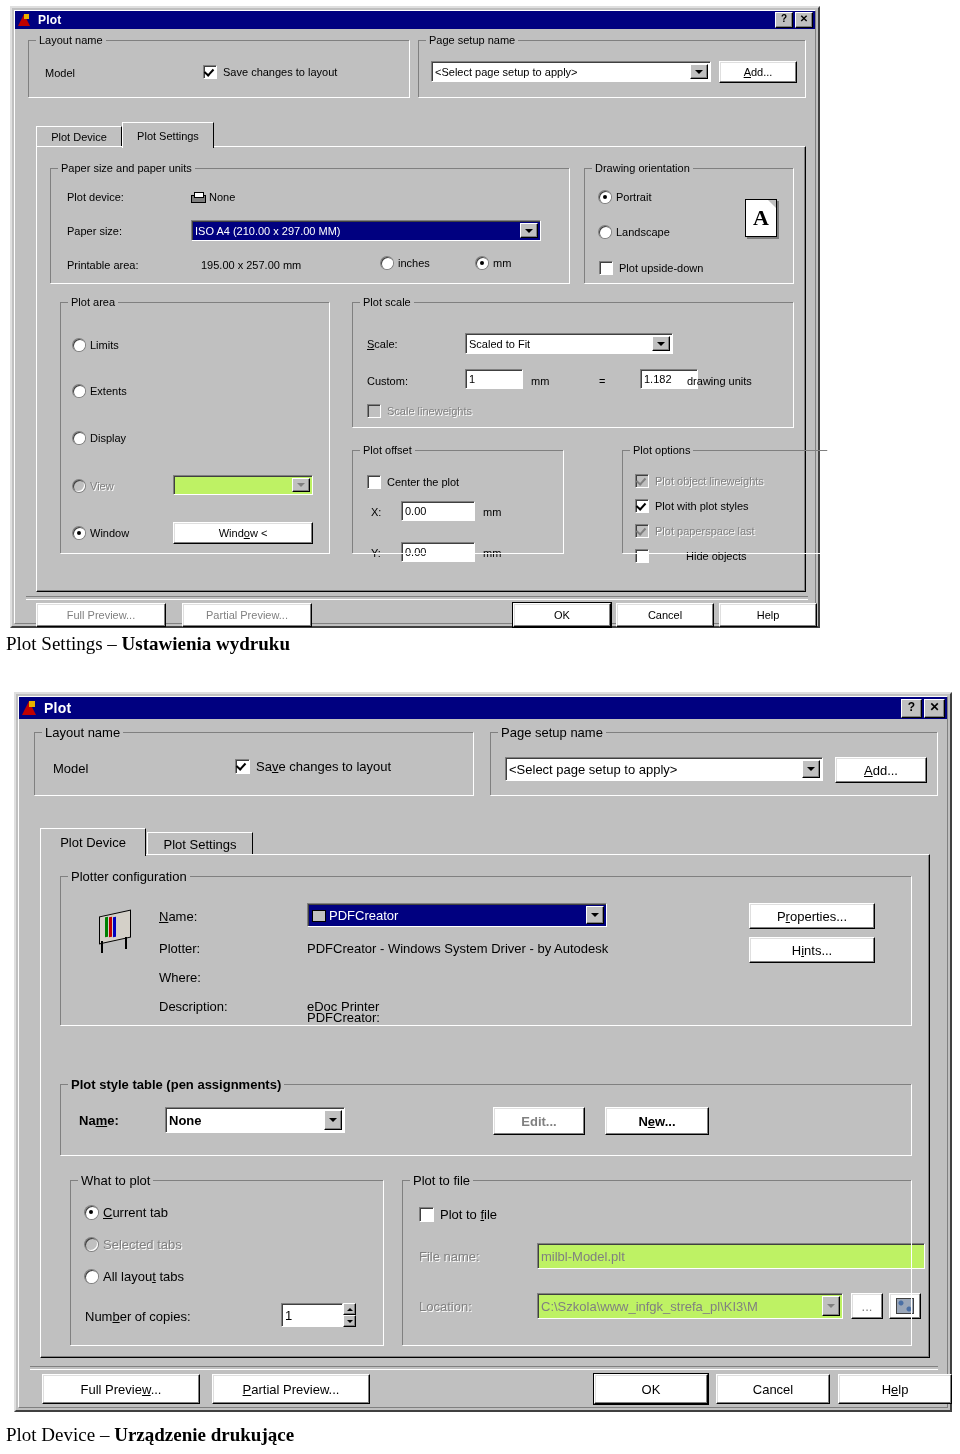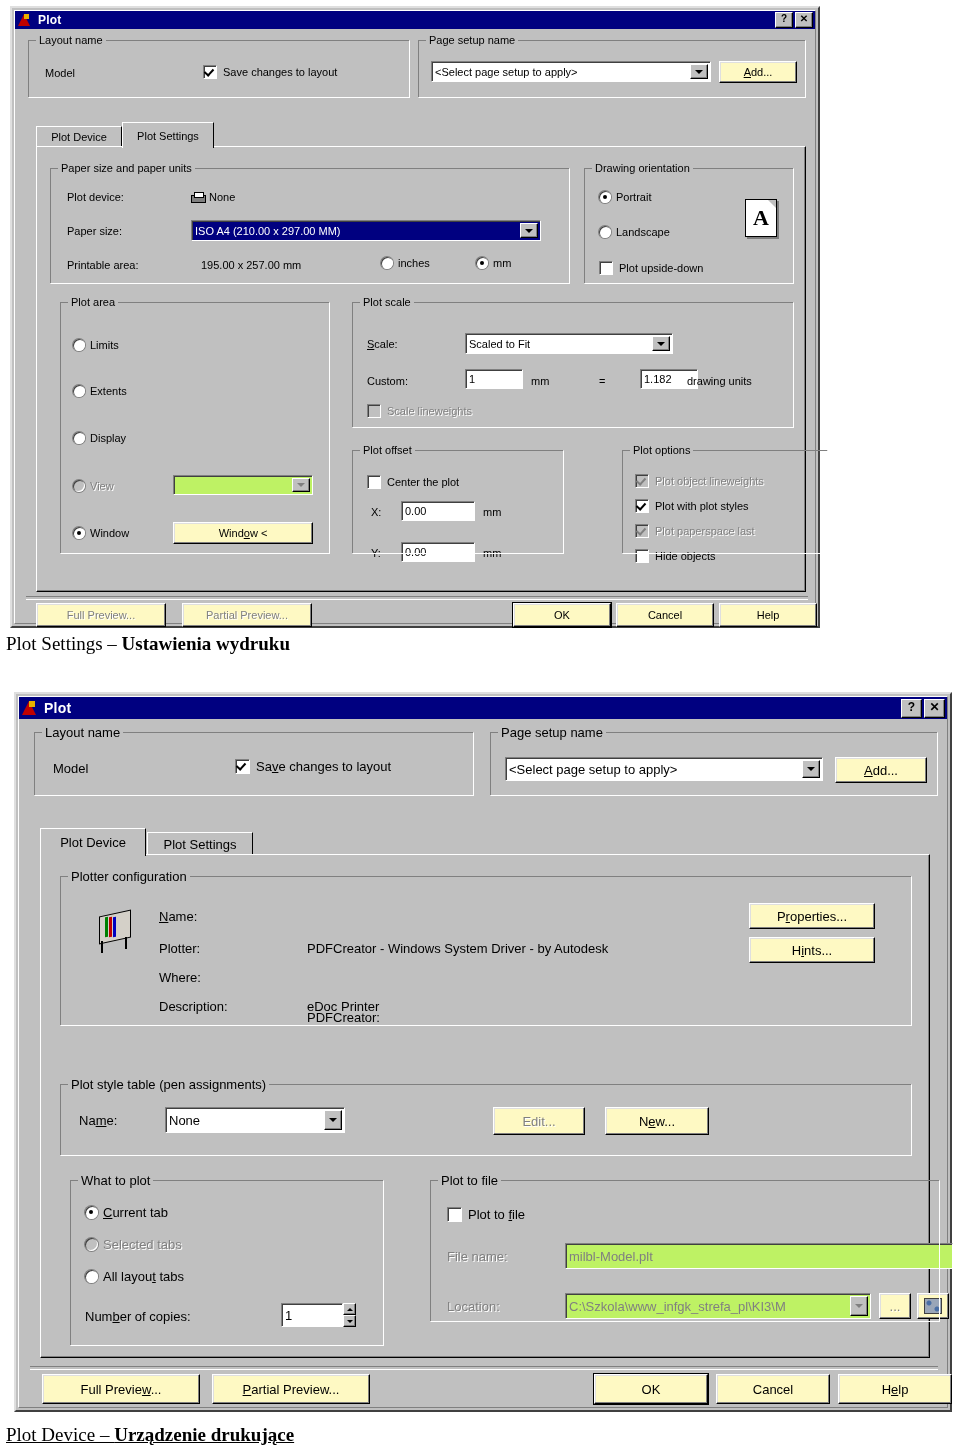--- a/index.html
+++ b/index.html
@@ -47,21 +47,21 @@
      font-size:11px;display:flex;align-items:center;padding-left:3px;overflow:hidden;white-space:nowrap;}
   .field.dis{background:#bef264;color:#808080;}
   .field.sel{background:#000080;color:#fff;}
   .combo-arrow{position:absolute;top:2px;bottom:2px;width:16px;right:2px;background:#c0c0c0;
      border-top:1px solid #fff;border-left:1px solid #fff;border-right:1px solid #000;border-bottom:1px solid #000;
      box-shadow:inset -1px -1px 0 #808080;display:flex;align-items:center;justify-content:center;}
   .combo-arrow::after{content:"";border-left:4px solid transparent;border-right:4px solid transparent;border-top:4px solid #000;}
   .combo-arrow.dis::after{border-top-color:#808080;}
 
   
-  .btn{position:absolute;box-sizing:border-box;background:#fef9c3;
+  .btn{position:absolute;box-sizing:border-box;background:#ffffff;
      border-top:1px solid #fff;border-left:1px solid #fff;
      border-right:1px solid #000;border-bottom:1px solid #000;
      box-shadow:inset -1px -1px 0 #808080, inset 1px 1px 0 #dfdfdf;
      display:flex;align-items:center;justify-content:center;font-size:11px;color:#000;}
   .btn.dis{color:#808080;text-shadow:1px 1px 0 #fff;}
   .btn.def{box-shadow:inset -1px -1px 0 #808080, inset 1px 1px 0 #dfdfdf, 0 0 0 1px #000;}
   .u{text-decoration:underline;}
 
   
   .radio{position:absolute;display:flex;align-items:center;font-size:11px;white-space:nowrap;text-align:center;}
@@ -288,21 +288,21 @@
         <span>Plot object lineweights</span>
       </span>
       <span class="cb on" style="left:12px;top:48px;">
         <span class="bx"></span>
         <span>Plot with plot styles</span>
       </span>
       <span class="cb on dis" style="left:12px;top:73px;">
         <span class="bx"></span>
         <span>Plot paperspace last</span>
       </span>
-      <span class="cb" style="left:12px;top:98px;">
+      <span class="cb" style="left:12px;top:98px;gap:31px;">
         <span class="bx"></span>
         <span>Hide objects</span>
       </span>
     </div>
 
     <div class="sep" style="left:14px;top:588px;width:782px;"></div>
     <div class="btn dis" style="left:24px;top:595px;width:130px;height:24px;">
       <span>Full Preview...</span>
     </div>
     <div class="btn dis" style="left:170px;top:595px;width:130px;height:24px;">
@@ -370,35 +370,40 @@
       <span class="grp-lbl" style="font-size:13px;top:-8px;">Plotter configuration</span>
       <span style="position:absolute;left:34px;top:28px;width:44px;height:52px;">
         <i style="position:absolute;left:4px;top:8px;width:30px;height:26px;background:#d4d0c8;border:1px solid #000;display:block;transform:skewY(-12deg);"></i>
         <i style="position:absolute;left:10px;top:12px;width:3px;height:20px;background:#008000;display:block;transform:skewY(-12deg);"></i>
         <i style="position:absolute;left:14px;top:12px;width:3px;height:20px;background:#c00000;display:block;transform:skewY(-12deg);"></i>
         <i style="position:absolute;left:18px;top:12px;width:3px;height:20px;background:#0000c0;display:block;transform:skewY(-12deg);"></i>
         <i style="position:absolute;left:6px;top:36px;width:2px;height:12px;background:#000;display:block;"></i>
         <i style="position:absolute;left:30px;top:32px;width:2px;height:12px;background:#000;display:block;"></i>
       </span>
       <span class="lbl" style="left:98px;top:32px;font-size:13px;"><span class="u">N</span>ame:</span>
+      <div class="field sel" style="left:246px;top:26px;width:300px;height:24px;font-size:13px;">
+        <i style="position:absolute;left:4px;top:6px;width:12px;height:10px;background:#c0c0c0;border:1px solid #000;display:block;"></i>
+        <span style="margin-left:18px;">PDFCreator</span>
+        <span class="combo-arrow"></span>
+      </div>
       <div class="btn" style="left:688px;top:26px;width:126px;height:26px;font-size:13px;">
         <span>P<span class="u">r</span>operties...</span>
       </div>
       <span class="lbl" style="left:98px;top:64px;font-size:13px;">Plotter:</span>
       <span class="lbl" style="left:246px;top:64px;font-size:13px;">PDFCreator - Windows System Driver - by Autodesk</span>
       <div class="btn" style="left:688px;top:60px;width:126px;height:26px;font-size:13px;">
         <span>H<span class="u">i</span>nts...</span>
       </div>
       <span class="lbl" style="left:98px;top:93px;font-size:13px;">Where:</span>
       <span class="lbl" style="left:246px;top:93px;font-size:13px;margin-top:40px;">PDFCreator:</span>
       <span class="lbl" style="left:98px;top:122px;font-size:13px;">Description:</span>
       <span class="lbl" style="left:246px;top:122px;font-size:13px;">eDoc Printer</span>
     </div>
 
-    <div class="grp" style="left:44px;top:390px;width:852px;height:72px;">
+    <div class="grp" style="left:44px;top:390px;width:852px;height:72px;font-weight:bold;">
       <span class="grp-lbl" style="font-size:13px;top:-8px;">Plot style table (pen assignments)</span>
       <span class="lbl" style="left:18px;top:28px;font-size:13px;">Na<span class="u">m</span>e:</span>
       <div class="field" style="left:104px;top:22px;width:180px;height:26px;font-size:13px;">
         <span>None</span>
         <span class="combo-arrow"></span>
       </div>
       <div class="btn dis" style="left:432px;top:22px;width:92px;height:28px;font-size:13px;">
         <span>Edit...</span>
       </div>
       <div class="btn" style="left:544px;top:22px;width:104px;height:28px;font-size:13px;">
@@ -423,21 +428,21 @@
       <span class="lbl" style="left:14px;top:128px;font-size:13px;">Num<span class="u">b</span>er of copies:</span>
       <div class="field" style="left:210px;top:122px;width:62px;height:24px;font-size:13px;">
         <span>1</span>
       </div>
       <span class="spin" style="left:272px;top:122px;height:24px;">
         <div class="up"></div>
         <div class="dn"></div>
       </span>
     </div>
 
-    <div class="grp" style="left:386px;top:486px;width:510px;height:142px;margin-left:28px;">
+    <div class="grp" style="left:386px;top:486px;width:510px;height:166px;">
       <span class="grp-lbl" style="font-size:13px;top:-8px;">Plot to file</span>
       <span class="cb" style="left:16px;top:26px;font-size:13px;">
         <span class="bx" style="width:13px;height:13px;"></span>
         <span>Plot to <span class="u">f</span>ile</span>
       </span>
       <span class="lbl dis" style="left:16px;top:68px;font-size:13px;">File name:</span>
       <div class="field dis" style="left:134px;top:62px;width:388px;height:26px;font-size:13px;">
         <span>milbl-Model.plt</span>
       </div>
       <span class="lbl dis" style="left:16px;top:118px;font-size:13px;">Location:</span>
@@ -466,17 +471,17 @@
       <span>OK</span>
     </div>
     <div class="btn" style="left:700px;top:680px;width:114px;height:30px;font-size:13px;">
       <span>Cancel</span>
     </div>
     <div class="btn" style="left:822px;top:680px;width:114px;height:30px;font-size:13px;">
       <span>H<span class="u">e</span>lp</span>
     </div>
   </div>
 
-  <div class="caption" style="left:6px;top:1424px;text-decoration:underline;">
+  <div class="caption" style="left:6px;top:1424px;">
     <span>Plot Device – </span><b>Urządzenie drukujące</b>
   </div>
 
 </div>
 
 </body></html>

